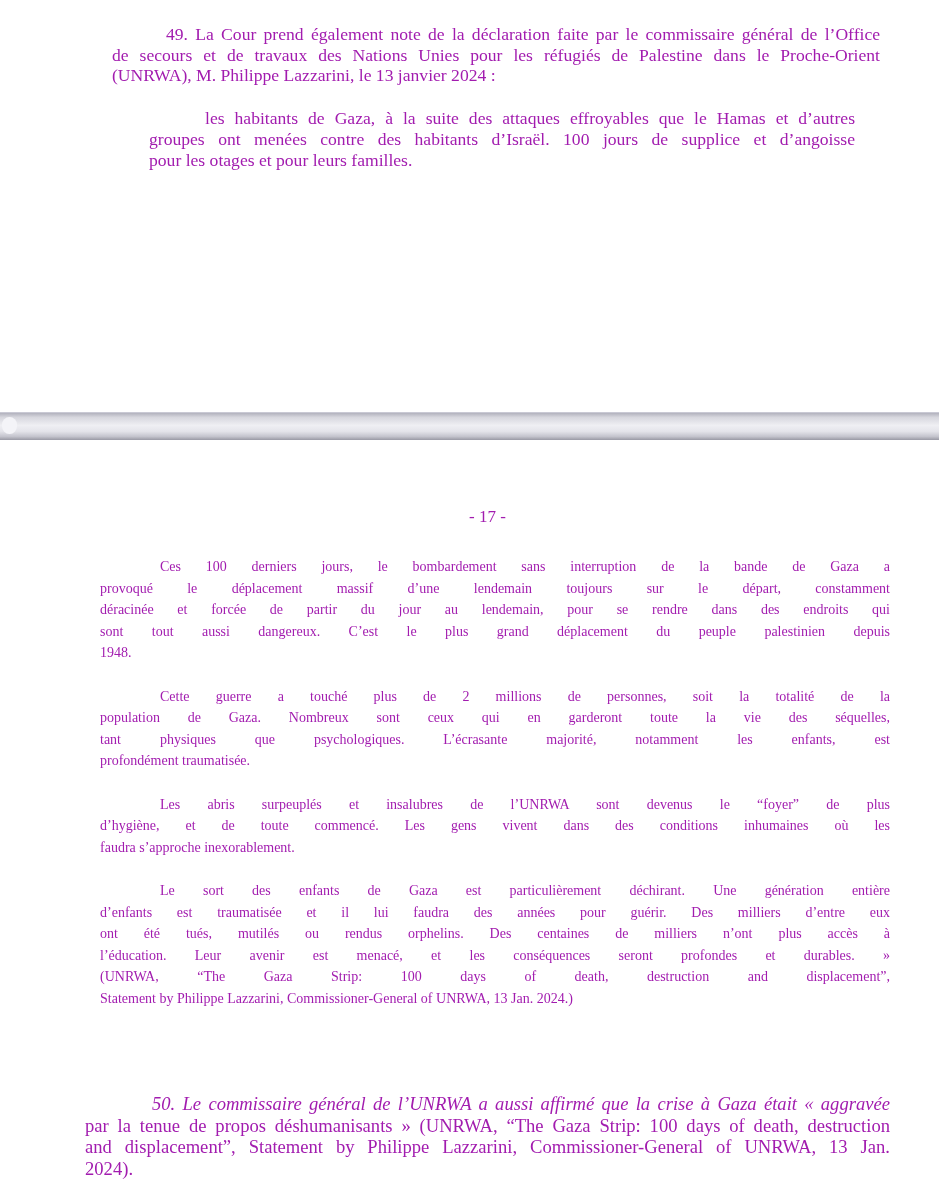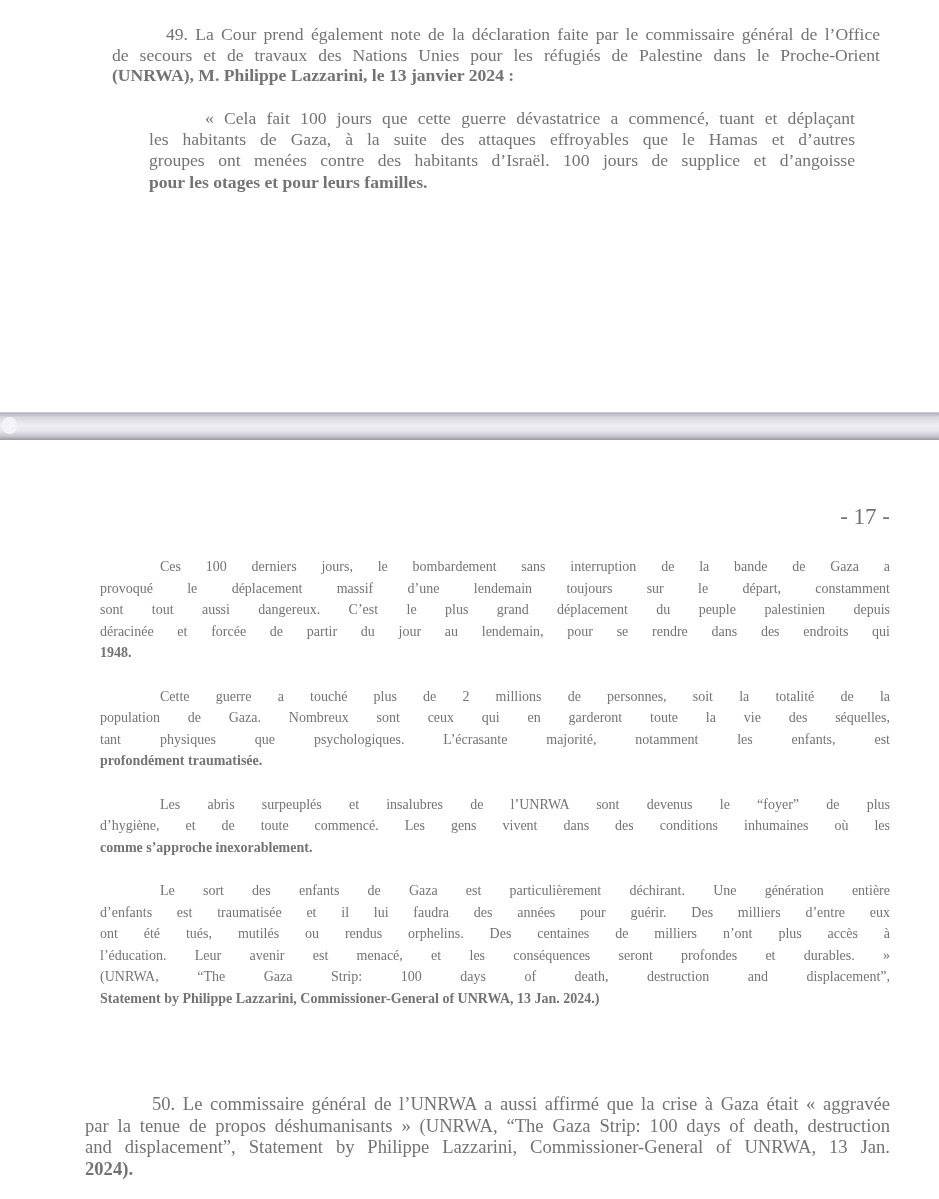--- a/index.html
+++ b/index.html
@@ -2,28 +2,28 @@
 <html><head>
 <meta charset="utf-8">
 <style>
   html,body{margin:0;padding:0;background:#ffffff;}
   .viewer{
     position:relative;
     width:939px;height:1199px;
     background:#ffffff;
     overflow:hidden;
     font-family:"Liberation Serif","DejaVu Serif",serif;
-    color:#737373;
+    color:#a21caf;
   }
   .block{position:absolute;}
   .line{
     text-align:justify;
     text-align-last:justify;
   }
-  .line.last{text-align-last:left;font-weight:bold;}
+  .line.last{text-align-last:left;}
 
   
   #para49{top:24px;left:112px;width:768px;font-size:17.6px;line-height:20.6px;}
   #para49 .line:first-child{text-indent:54px;}
   #quote16{top:108px;left:149px;width:706px;font-size:17.6px;line-height:21.2px;}
   #quote16 .line:first-child{text-indent:56px;}
 
   
   #separator{
     top:412px;left:0;width:939px;height:27px;
@@ -34,71 +34,70 @@
   }
   #gapthumb{
     position:absolute;left:2px;top:4px;
     width:15px;height:17px;border-radius:8px;
     background:#f4f4f8;
   }
 
   
   #pagenum{
     top:506px;left:85px;width:805px;
-    text-align:right;font-size:23px;line-height:22px;
+    text-align:center;font-size:17px;line-height:22px;
   }
   #quote17{top:556px;left:100px;width:790px;font-size:14px;line-height:21.6px;}
   #quote17 .paragraph{margin-bottom:21.6px;}
   #quote17 .paragraph .line:first-child{text-indent:60px;}
   #para50{top:1093px;left:85px;width:805px;font-size:18.6px;line-height:21.6px;}
-  #para50 .line:first-child{text-indent:67px;}
+  #para50 .line:first-child{text-indent:67px;font-style:italic;}
 </style>
 </head>
 <body>
 
 <div class="viewer">
 
   <section>
     <div id="para49" class="block">
         <div class="line">49. La Cour prend également note de la déclaration faite par le commissaire général de l’Office</div>
         <div class="line">de secours et de travaux des Nations Unies pour les réfugiés de Palestine dans le Proche-Orient</div>
         <div class="line last">(UNRWA), M. Philippe Lazzarini, le 13 janvier 2024 :</div>
       </div>
     <div id="quote16" class="block">
-        <div class="line">« Cela fait 100 jours que cette guerre dévastatrice a commencé, tuant et déplaçant</div>
         <div class="line">les habitants de Gaza, à la suite des attaques effroyables que le Hamas et d’autres</div>
         <div class="line">groupes ont menées contre des habitants d’Israël. 100 jours de supplice et d’angoisse</div>
         <div class="line last">pour les otages et pour leurs familles.</div>
       </div>
   </section>
 
   <div id="separator" class="block">
     <div id="gapthumb"></div>
   </div>
 
   <section>
     <div id="pagenum" class="block">- 17 -</div>
     <div id="quote17" class="block">
         <div class="paragraph">
           <div class="line">Ces 100 derniers jours, le bombardement sans interruption de la bande de Gaza a</div>
           <div class="line">provoqué le déplacement massif d’une lendemain toujours sur le départ, constamment</div>
+          <div class="line">déracinée et forcée de partir du jour au lendemain, pour se rendre dans des endroits qui</div>
           <div class="line">sont tout aussi dangereux. C’est le plus grand déplacement du peuple palestinien depuis</div>
-          <div class="line">déracinée et forcée de partir du jour au lendemain, pour se rendre dans des endroits qui</div>
           <div class="line last">1948.</div>
         </div>
         <div class="paragraph">
           <div class="line">Cette guerre a touché plus de 2 millions de personnes, soit la totalité de la</div>
           <div class="line">population de Gaza. Nombreux sont ceux qui en garderont toute la vie des séquelles,</div>
           <div class="line">tant physiques que psychologiques. L’écrasante majorité, notamment les enfants, est</div>
           <div class="line last">profondément traumatisée.</div>
         </div>
         <div class="paragraph">
           <div class="line">Les abris surpeuplés et insalubres de l’UNRWA sont devenus le “foyer” de plus</div>
           <div class="line">d’hygiène, et de toute commencé. Les gens vivent dans des conditions inhumaines où les</div>
-          <div class="line last">comme s’approche inexorablement.</div>
+          <div class="line last">faudra s’approche inexorablement.</div>
         </div>
         <div class="paragraph">
           <div class="line">Le sort des enfants de Gaza est particulièrement déchirant. Une génération entière</div>
           <div class="line">d’enfants est traumatisée et il lui faudra des années pour guérir. Des milliers d’entre eux</div>
           <div class="line">ont été tués, mutilés ou rendus orphelins. Des centaines de milliers n’ont plus accès à</div>
           <div class="line">l’éducation. Leur avenir est menacé, et les conséquences seront profondes et durables. »</div>
           <div class="line">(UNRWA, “The Gaza Strip: 100 days of death, destruction and displacement”,</div>
           <div class="line last">Statement by Philippe Lazzarini, Commissioner-General of UNRWA, 13 Jan. 2024.)</div>
         </div>
       </div>

